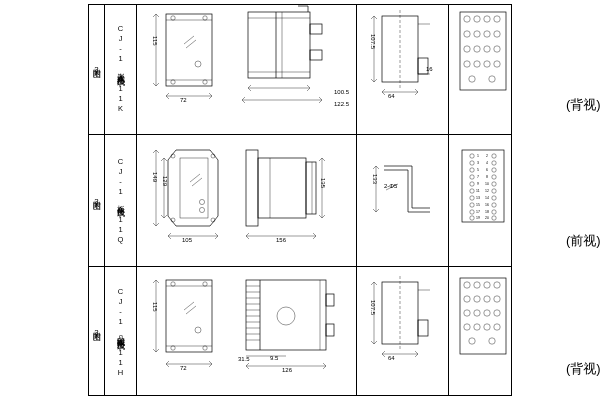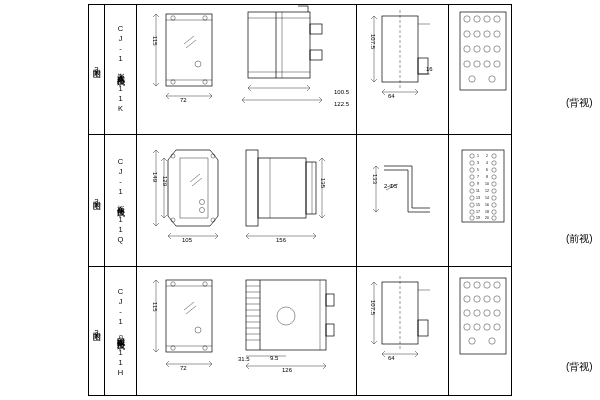--- a/index.html
+++ b/index.html
@@ -19,21 +19,21 @@
     line-height:10px;
     letter-spacing:1px;
     color:#000;
     white-space:nowrap;
   }
   .vwrap{position:absolute;top:0;left:0;width:100%;height:100%;display:flex;align-items:center;justify-content:center;}
   .namewrap{position:absolute;top:0;left:0;width:100%;height:100%;display:flex;flex-direction:column;align-items:center;justify-content:center;gap:2px;}
   .code{font-size:7.5px;}
   .dim{position:absolute;font-size:6px;color:#000;white-space:nowrap;}
   .dimv{position:absolute;font-size:6px;color:#000;white-space:nowrap;writing-mode:vertical-rl;text-orientation:mixed;}
-  .cap{position:absolute;font-size:10px;color:#000;white-space:nowrap;text-align:center;}
+  .cap{position:absolute;font-size:13px;color:#000;white-space:nowrap;text-align:center;}
   svg{position:absolute;left:0;top:0;overflow:visible;}
   .ln{stroke:#000;stroke-width:0.7;fill:none;}
   .lnthin{stroke:#000;stroke-width:0.4;fill:none;}
   .lndash{stroke:#000;stroke-width:0.4;fill:none;stroke-dasharray:3 2;}
 </style>
 </head>
 <body>
 
 <div class="sheet">
 

